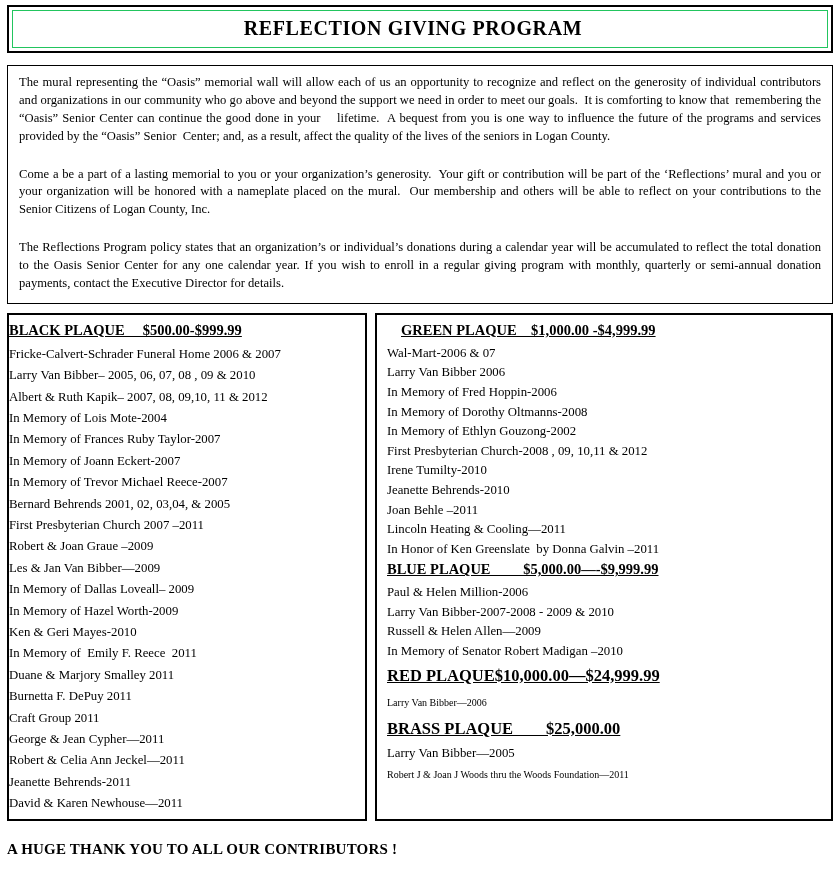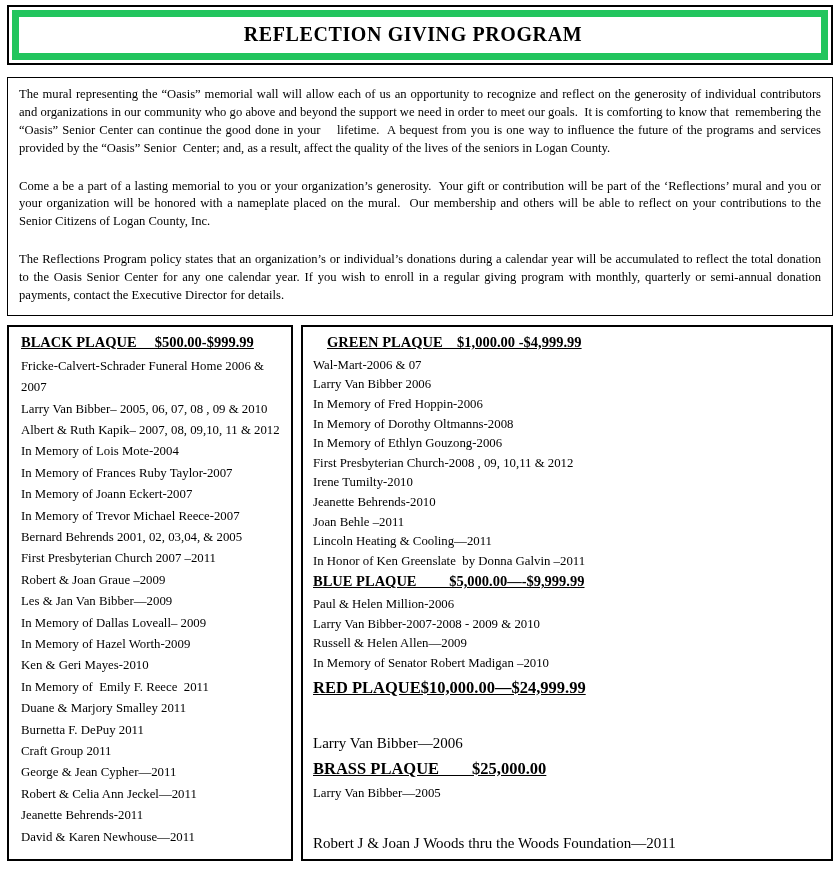--- a/index.html
+++ b/index.html
@@ -5,47 +5,47 @@
   * { box-sizing: border-box; margin: 0; padding: 0; }
   html, body { background: #ffffff; }
   body { font-family: "Liberation Serif", serif; color: #000; }
   .page {
     width: 840px; height: 884px;
     padding: 5px 7px 0 7px;
     background: #fff;
     overflow: hidden;
   }
   .title-box { border: 2px solid #000; padding: 3px; }
-  .title-inner { border: 7px solid #22c55e; text-align: center; padding: 6px 14px 7px 0; }
+  .title-inner { border: 1px solid #22c55e; text-align: center; padding: 6px 14px 7px 0; }
   .page-title { font-size: 20px; font-weight: bold; letter-spacing: 0.6px; }
 
   .intro-box { border: 1px solid #000; margin-top: 12px; padding: 8px 11px 10px 11px; }
   .intro-paragraph {
     font-size: 12.6px; line-height: 1.42;
     text-align: justify; white-space: pre-wrap;
   }
   .intro-paragraph + .intro-paragraph { margin-top: 20px; }
 
   .columns { display: flex; gap: 8px; margin-top: 9px; align-items: stretch; }
   .col-box { border: 2px solid #000; background: #fff; }
-  .left-box  { width: 286px; padding: 5px 6px 4px 12px; }
+  .left-box  { width: 360px; padding: 5px 6px 4px 0; }
   .right-box { flex: 1; padding: 5px 10px 4px 10px; }
 
   .plaque-heading {
     font-weight: bold; text-decoration: underline;
     white-space: pre-wrap; font-size: 14.5px;
     padding: 2px 0 5px 0;
   }
   .plaque-heading.indent { padding-left: 14px; }
   .plaque-heading.large-heading { font-size: 16.5px; padding-top: 4px; text-decoration: underline; }
 
   .plaque-item { font-size: 12.8px; white-space: pre-wrap; }
   .left-item  { line-height: 21.4px; }
   .right-item { line-height: 19.6px; }
-  .right-item.large { font-size: 15px; line-height: 24px; margin-top: 28px; }
+  .right-item.large { font-size: 10px; line-height: 24px; }
 
   .footer {
     font-weight: bold; font-size: 15px;
     margin-top: 20px; letter-spacing: 0.2px;
   }
 </style>
 </head>
 <body>
 
 <div class="page">
@@ -91,21 +91,21 @@
           <div class="plaque-item left-item">David &amp; Karen Newhouse—2011</div>
         </div>
     </div>
 
     <div class="col-box right-box">
         <div class="plaque-heading right-heading indent">GREEN PLAQUE    $1,000.00 -$4,999.99</div>
         <div class="plaque-item right-item">Wal-Mart-2006 &amp; 07</div>
         <div class="plaque-item right-item">Larry Van Bibber 2006</div>
         <div class="plaque-item right-item">In Memory of Fred Hoppin-2006</div>
         <div class="plaque-item right-item">In Memory of Dorothy Oltmanns-2008</div>
-        <div class="plaque-item right-item">In Memory of Ethlyn Gouzong-2006</div>
+        <div class="plaque-item right-item">In Memory of Ethlyn Gouzong-2002</div>
         <div class="plaque-item right-item">First Presbyterian Church-2008 , 09, 10,11 &amp; 2012</div>
         <div class="plaque-item right-item">Irene Tumilty-2010</div>
         <div class="plaque-item right-item">Jeanette Behrends-2010</div>
         <div class="plaque-item right-item">Joan Behle –2011</div>
         <div class="plaque-item right-item">Lincoln Heating &amp; Cooling—2011</div>
         <div class="plaque-item right-item">In Honor of Ken Greenslate  by Donna Galvin –2011</div>
         <div class="plaque-heading right-heading">BLUE PLAQUE         $5,000.00—-$9,999.99</div>
         <div class="plaque-item right-item">Paul &amp; Helen Million-2006</div>
         <div class="plaque-item right-item">Larry Van Bibber-2007-2008 - 2009 &amp; 2010</div>
         <div class="plaque-item right-item">Russell &amp; Helen Allen—2009</div>

